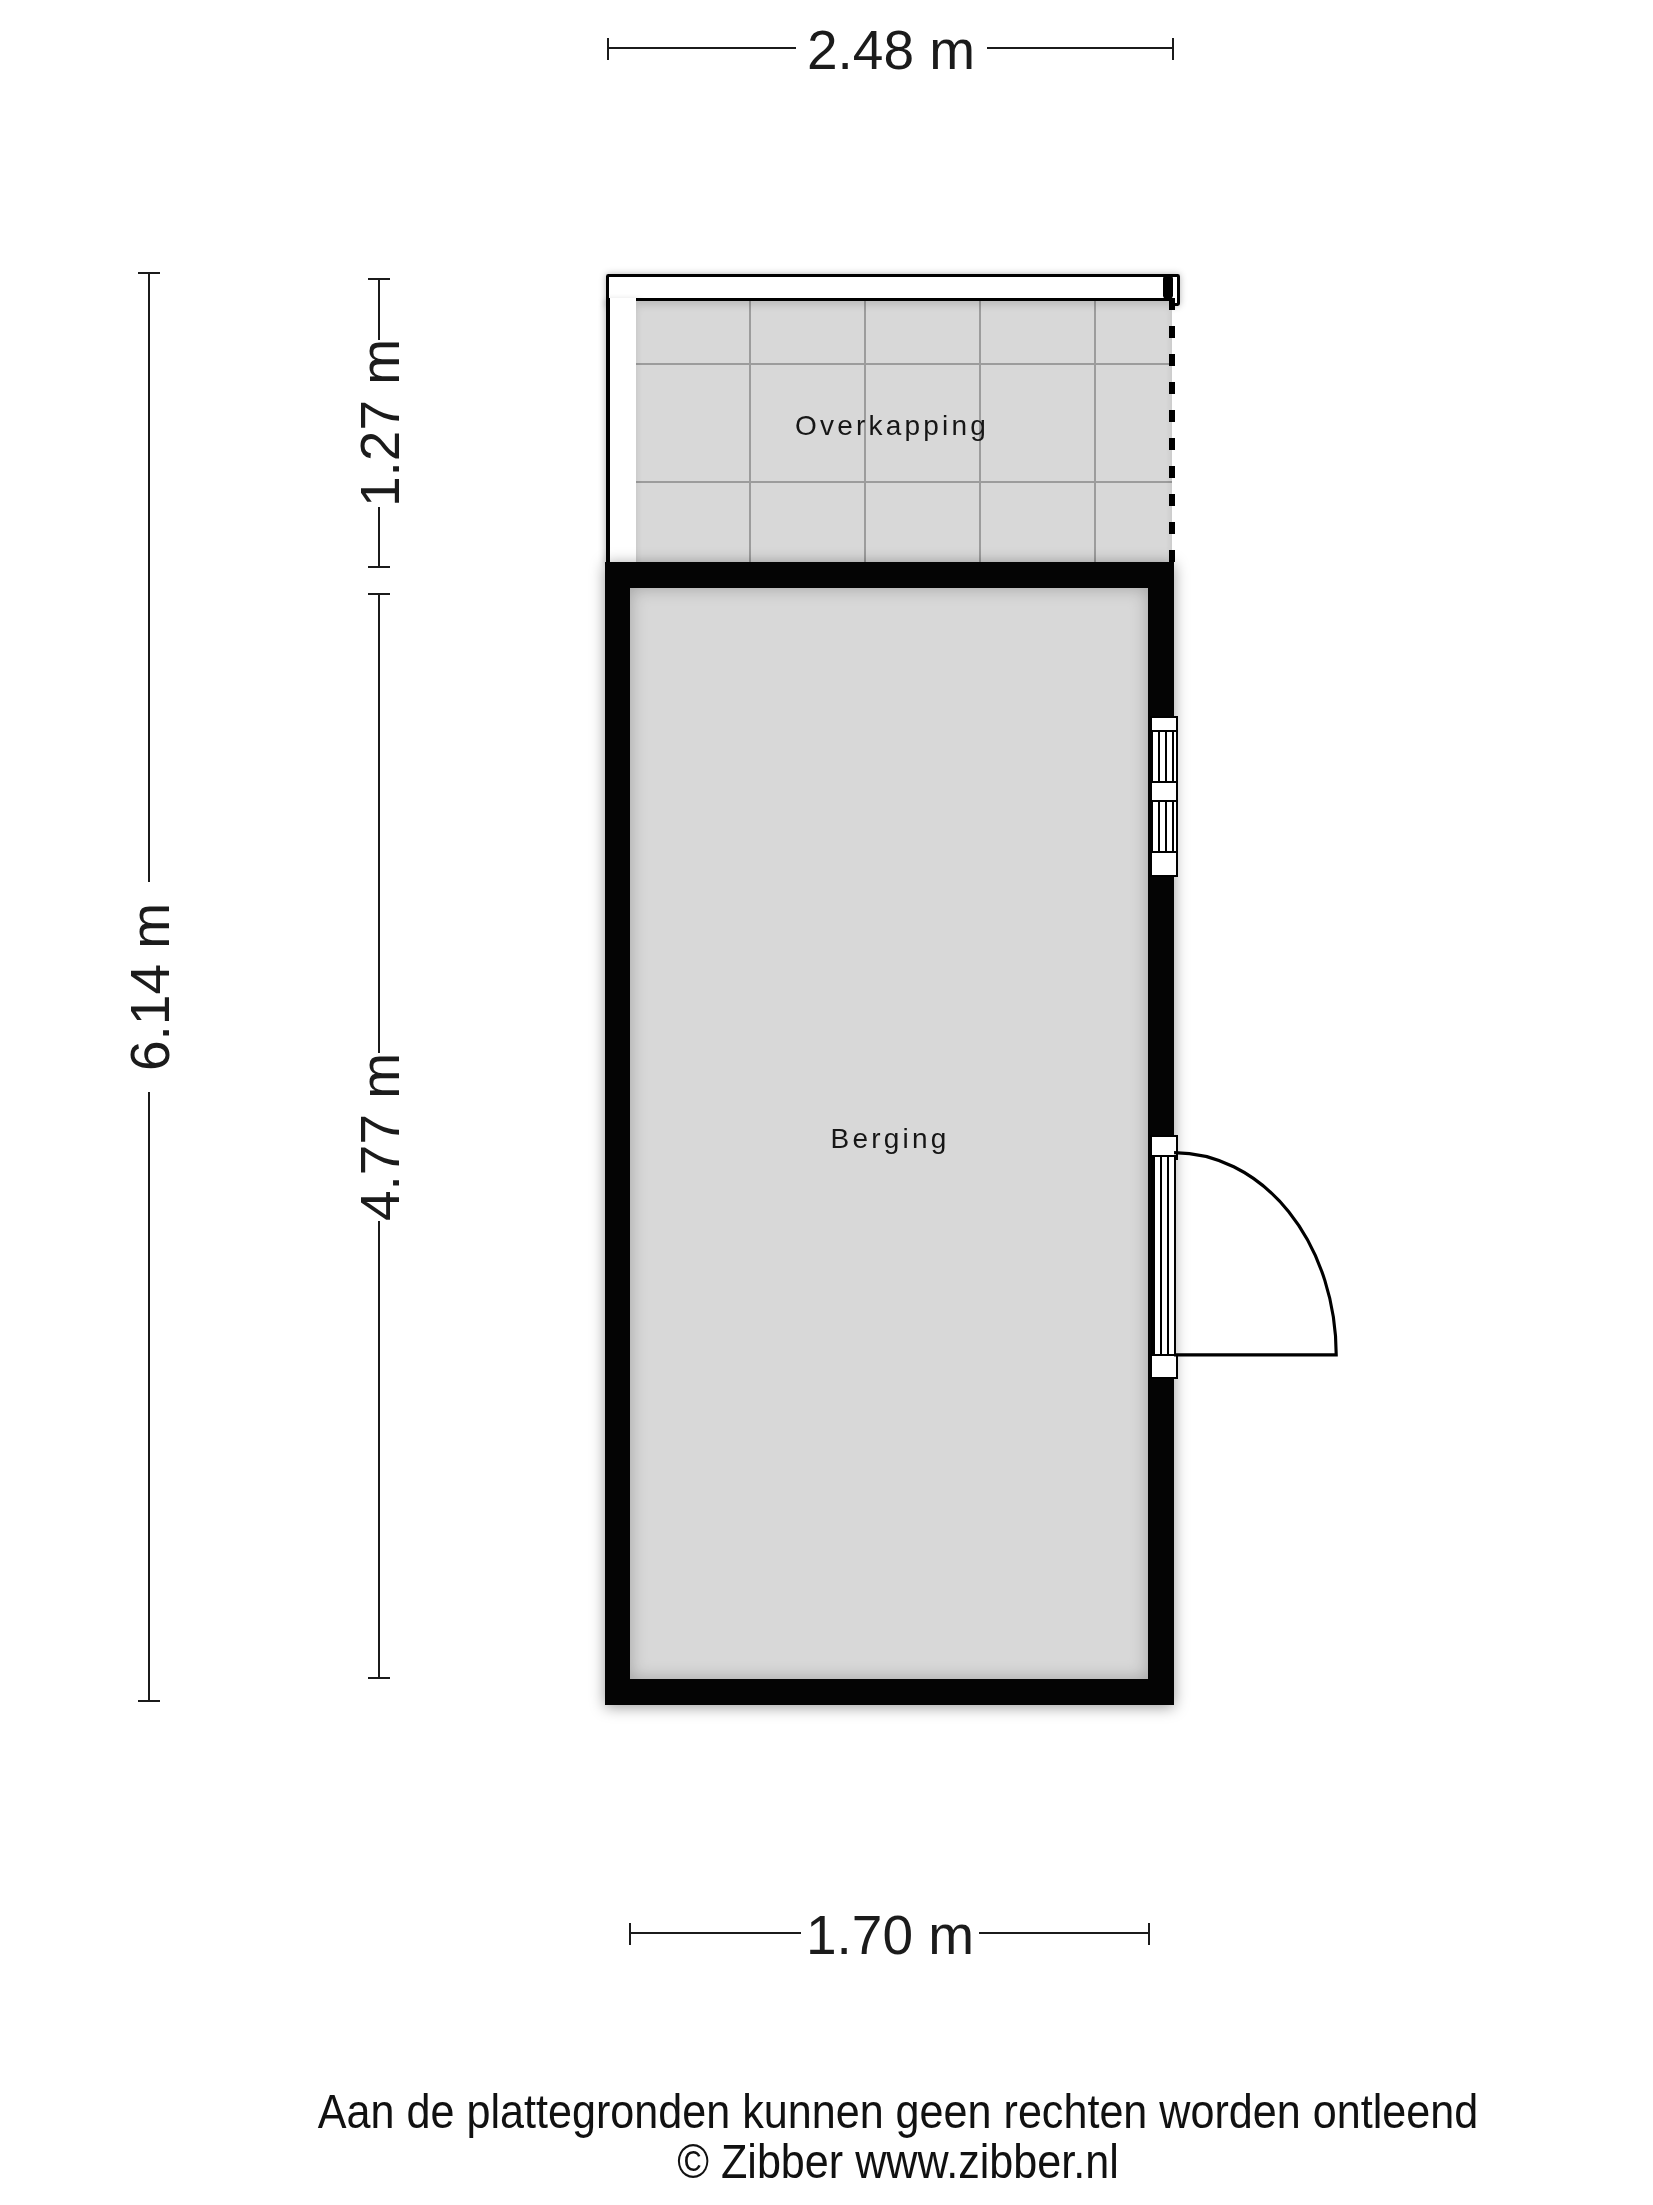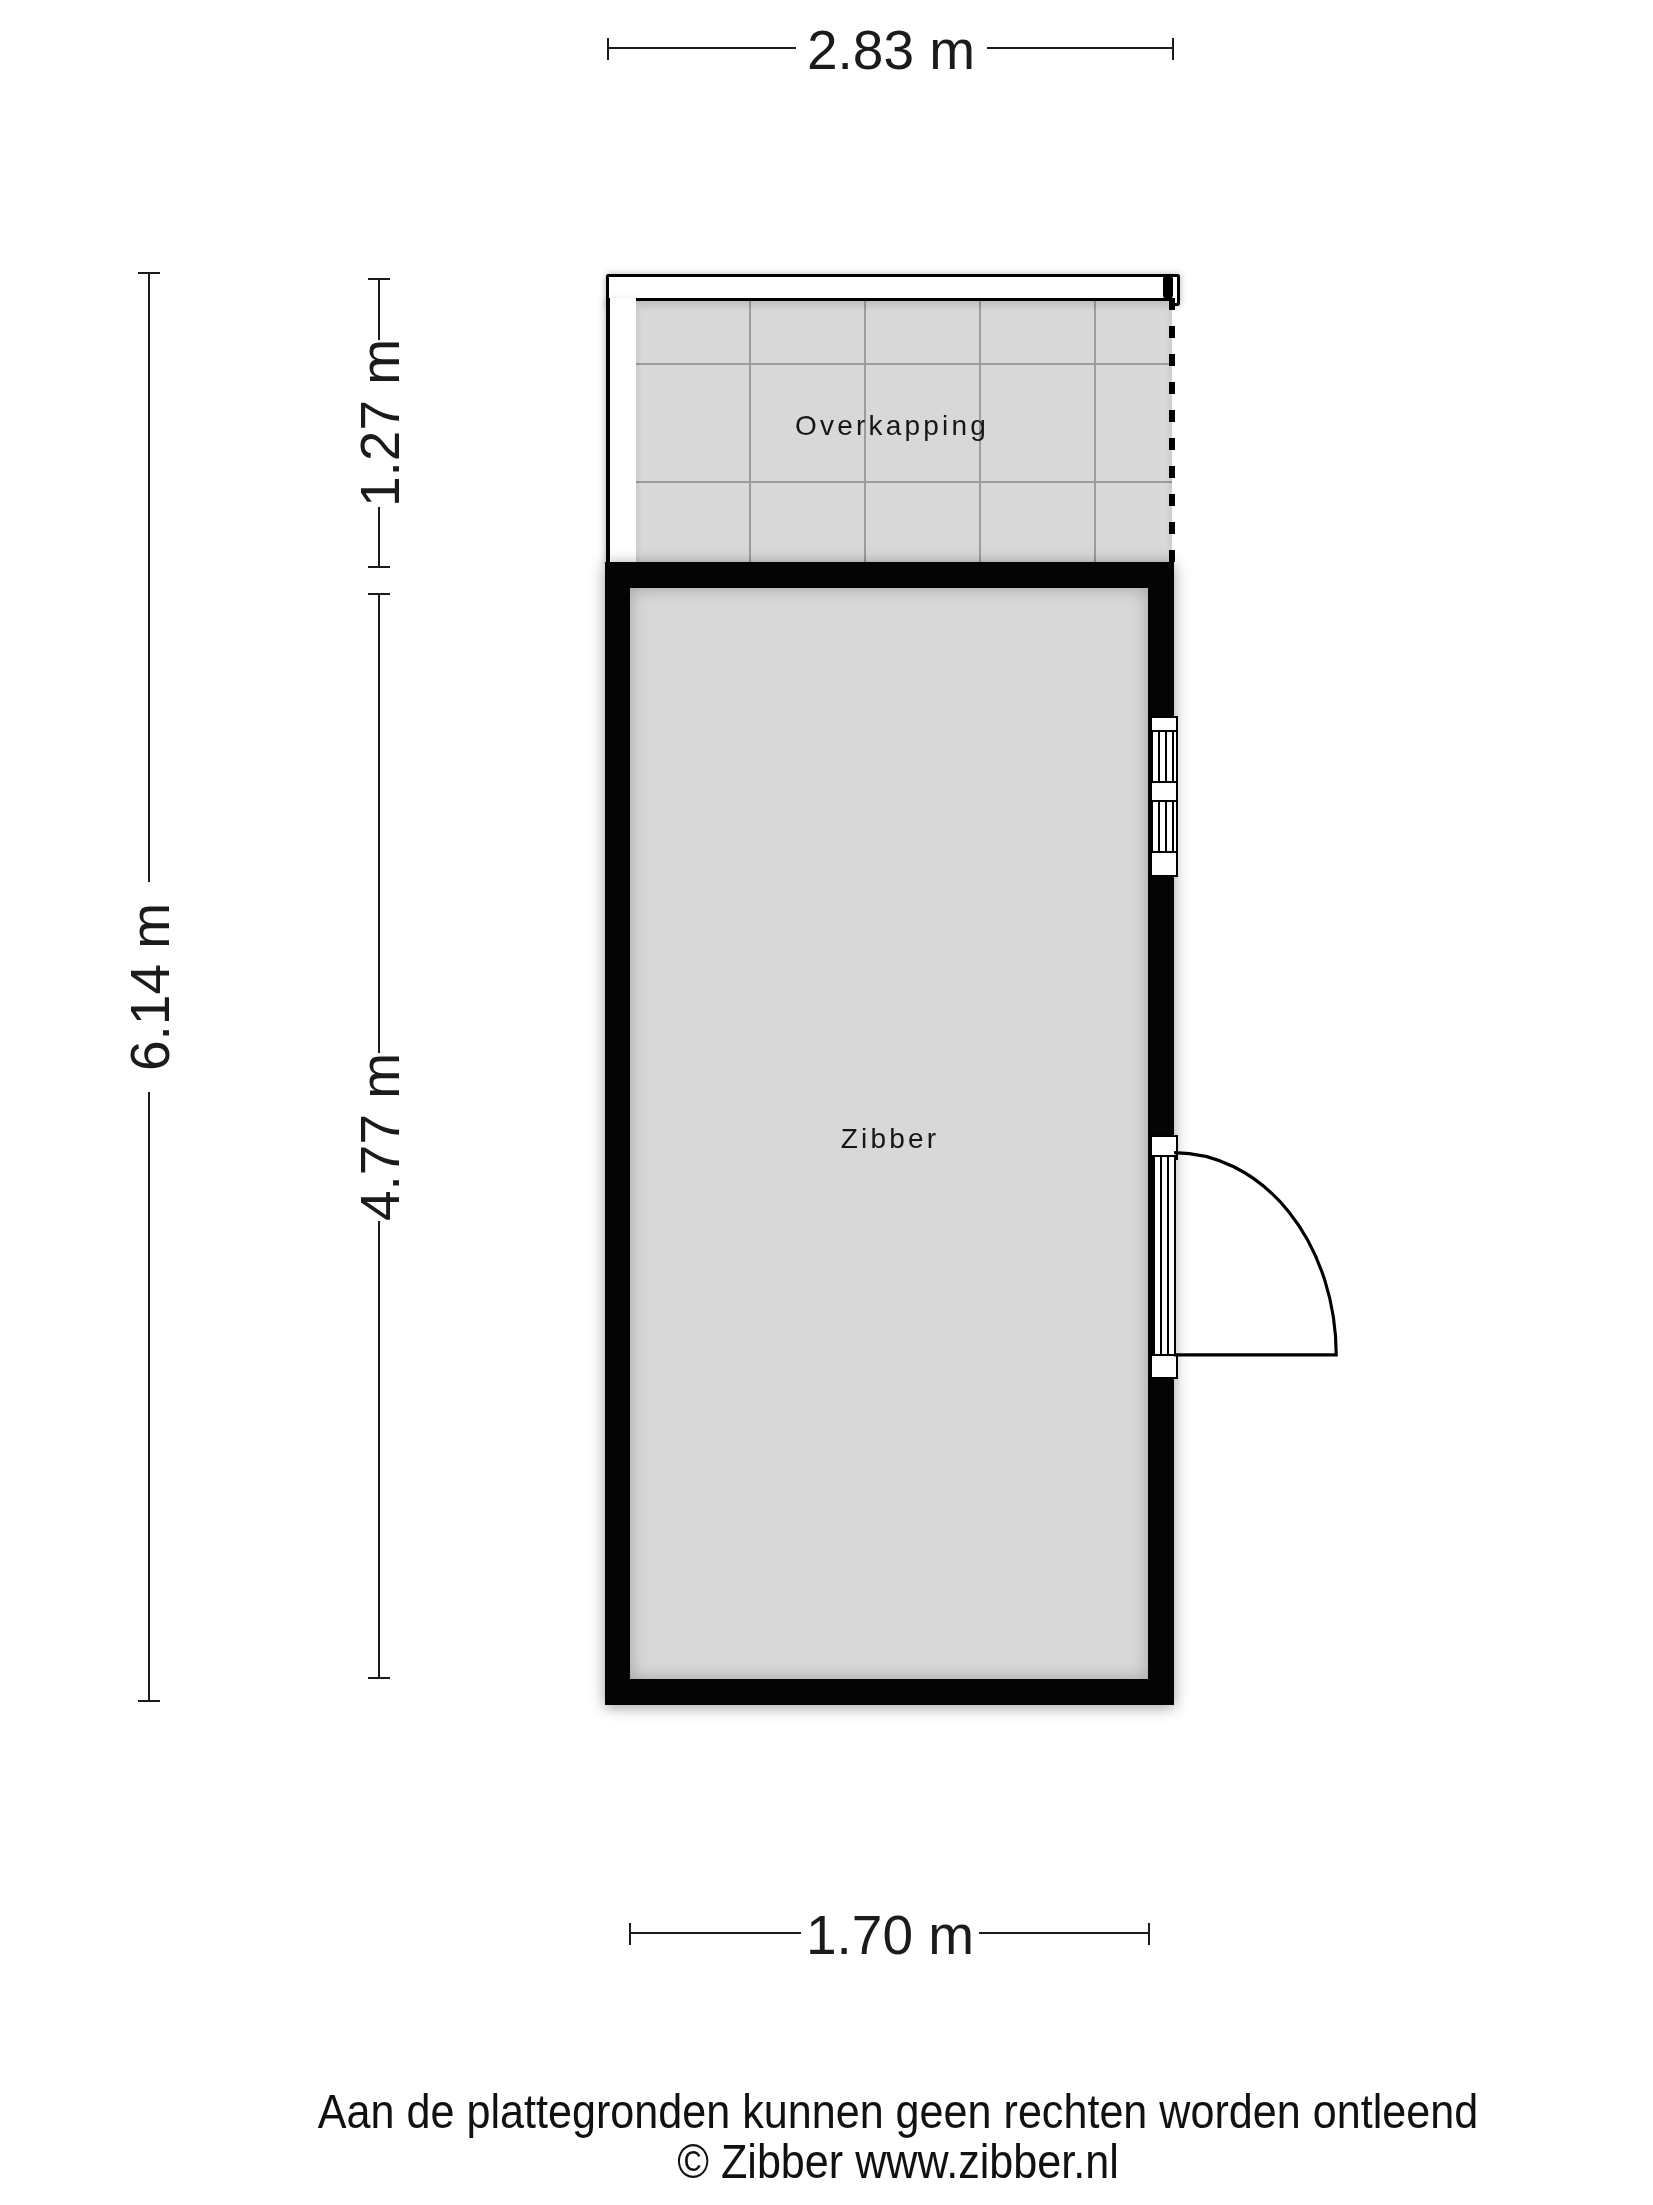--- a/index.html
+++ b/index.html
@@ -77,21 +77,21 @@
   }
 </style>
 </head>
 <body>
 
 <div id="canvas">
 
   <div>
     <div class="dim-tick-v" style="left:607px;top:38px;"></div>
     <div class="dim-seg-h" style="left:609px;top:47px;width:187px;"></div>
-    <div class="dim-label" style="left:891px;top:50px;">2.83 m</div>
+    <div class="dim-label" style="left:891px;top:50px;">2.48 m</div>
     <div class="dim-seg-h" style="left:987px;top:47px;width:187px;"></div>
     <div class="dim-tick-v" style="left:1172px;top:38px;"></div>
   </div>
 
   <div>
     <div class="dim-tick-h" style="left:138px;top:272px;"></div>
     <div class="dim-seg-v" style="left:148px;top:273px;height:609px;"></div>
     <div class="dim-label rot" style="left:150px;top:987px;">6.14 m</div>
     <div class="dim-seg-v" style="left:148px;top:1092px;height:610px;"></div>
     <div class="dim-tick-h" style="left:138px;top:1700px;"></div>
@@ -124,21 +124,21 @@
   <div class="beam"></div>
   <div class="beam-cap"></div>
   <div class="ok-left-wall"></div>
   <div class="tile-area"></div>
   <div class="dashed-edge"></div>
   <div class="room-label" style="left:892px;top:426px;">Overkapping</div>
 
   <div class="berging-walls">
     <div class="berging-floor"></div>
   </div>
-  <div class="room-label" style="left:890px;top:1139px;">Zibber</div>
+  <div class="room-label" style="left:890px;top:1139px;">Berging</div>
 
   <div class="opening-frame" style="left:1150px;top:716px;width:23.6px;height:157px;">
     <div class="stripes" style="top:11.8px;height:49px;"></div>
     <div class="stripes" style="top:82px;height:49px;"></div>
   </div>
 
   <div class="opening-frame" style="left:1150px;top:1135px;width:23.6px;height:20.5px;"></div>
   <div class="opening-frame" style="left:1151px;top:1155px;width:21px;height:198px;background-image:repeating-linear-gradient(90deg,#000 0 2.4px,#fff 2.4px 7px);"></div>
   <div class="opening-frame" style="left:1150px;top:1354px;width:23.6px;height:20.5px;"></div>
   <svg class="door-arc-svg" viewBox="0 0 214 263">

